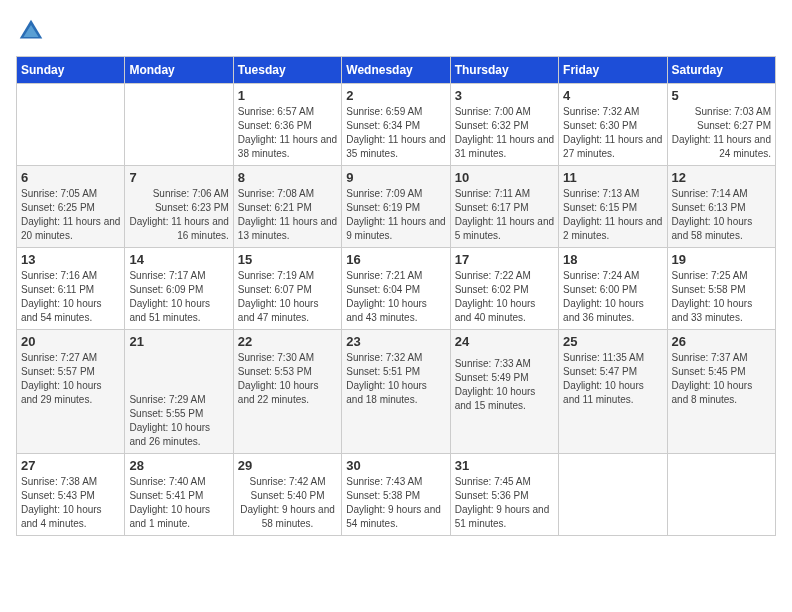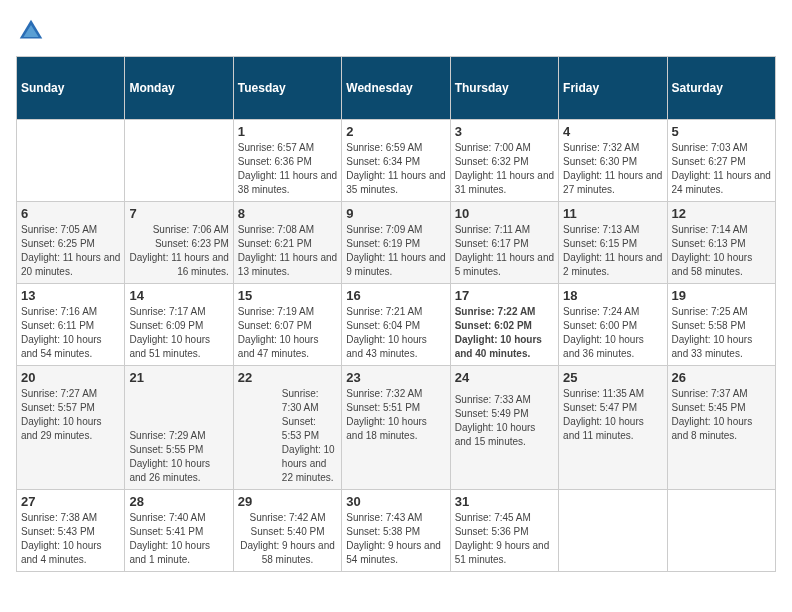--- a/index.html
+++ b/index.html
@@ -51,23 +51,23 @@
     .location-title {
       font-size: 16px;
       color: #555;
     }
     table {
       width: 100%;
       border-collapse: collapse;
       font-size: 11px;
     }
     thead tr th {
-      background-color: #0c4a6e;
+      background-color: #1d4ed8;
       color: #fff;
-      padding: 24px 4px;
+      padding: 6px 4px;
       text-align: left;
       font-size: 12px;
       border: 1px solid #ccc;
     }
     tbody tr td {
       border: 1px solid #ccc;
       vertical-align: top;
       padding: 4px;
       height: 80px;
       width: calc(100% / 7);
@@ -149,21 +149,21 @@
 Daylight: 11 hours and 31 minutes.</div>
         </td>
         <td>
           <span class="day-num">4</span>
           <div class="day-info" style="white-space: pre-line;">Sunrise: 7:32 AM
 Sunset: 6:30 PM
 Daylight: 11 hours and 27 minutes.</div>
         </td>
         <td>
           <span class="day-num">5</span>
-          <div class="day-info" style="white-space: pre-line;">Sunrise: 7:03 AM
+          <div class="day-info" style="white-space: pre-line; text-align: right;">Sunrise: 7:03 AM
 Sunset: 6:27 PM
 Daylight: 11 hours and 24 minutes.</div>
         </td>
       </tr>
       <tr>
         <td>
           <span class="day-num">6</span>
           <div class="day-info" style="white-space: pre-line;">Sunrise: 7:05 AM
 Sunset: 6:25 PM
 Daylight: 11 hours and 20 minutes.</div>
@@ -225,21 +225,21 @@
 Daylight: 10 hours and 47 minutes.</div>
         </td>
         <td>
           <span class="day-num">16</span>
           <div class="day-info" style="white-space: pre-line;">Sunrise: 7:21 AM
 Sunset: 6:04 PM
 Daylight: 10 hours and 43 minutes.</div>
         </td>
         <td>
           <span class="day-num">17</span>
-          <div class="day-info" style="white-space: pre-line; font-weight: bold;">Sunrise: 7:22 AM
+          <div class="day-info" style="white-space: pre-line;">Sunrise: 7:22 AM
 Sunset: 6:02 PM
 Daylight: 10 hours and 40 minutes.</div>
         </td>
         <td>
           <span class="day-num">18</span>
           <div class="day-info" style="white-space: pre-line;">Sunrise: 7:24 AM
 Sunset: 6:00 PM
 Daylight: 10 hours and 36 minutes.</div>
         </td>
         <td>
@@ -257,21 +257,21 @@
 Daylight: 10 hours and 29 minutes.</div>
         </td>
         <td>
           <span class="day-num">21</span>
           <div class="day-info" style="white-space: pre-line; margin-top: 44px;">Sunrise: 7:29 AM
 Sunset: 5:55 PM
 Daylight: 10 hours and 26 minutes.</div>
         </td>
         <td>
           <span class="day-num">22</span>
-          <div class="day-info" style="white-space: pre-line; margin-left: 44px;">Sunrise: 7:30 AM
+          <div class="day-info" style="white-space: pre-line;">Sunrise: 7:30 AM
 Sunset: 5:53 PM
 Daylight: 10 hours and 22 minutes.</div>
         </td>
         <td>
           <span class="day-num">23</span>
           <div class="day-info" style="white-space: pre-line;">Sunrise: 7:32 AM
 Sunset: 5:51 PM
 Daylight: 10 hours and 18 minutes.</div>
         </td>
         <td>

